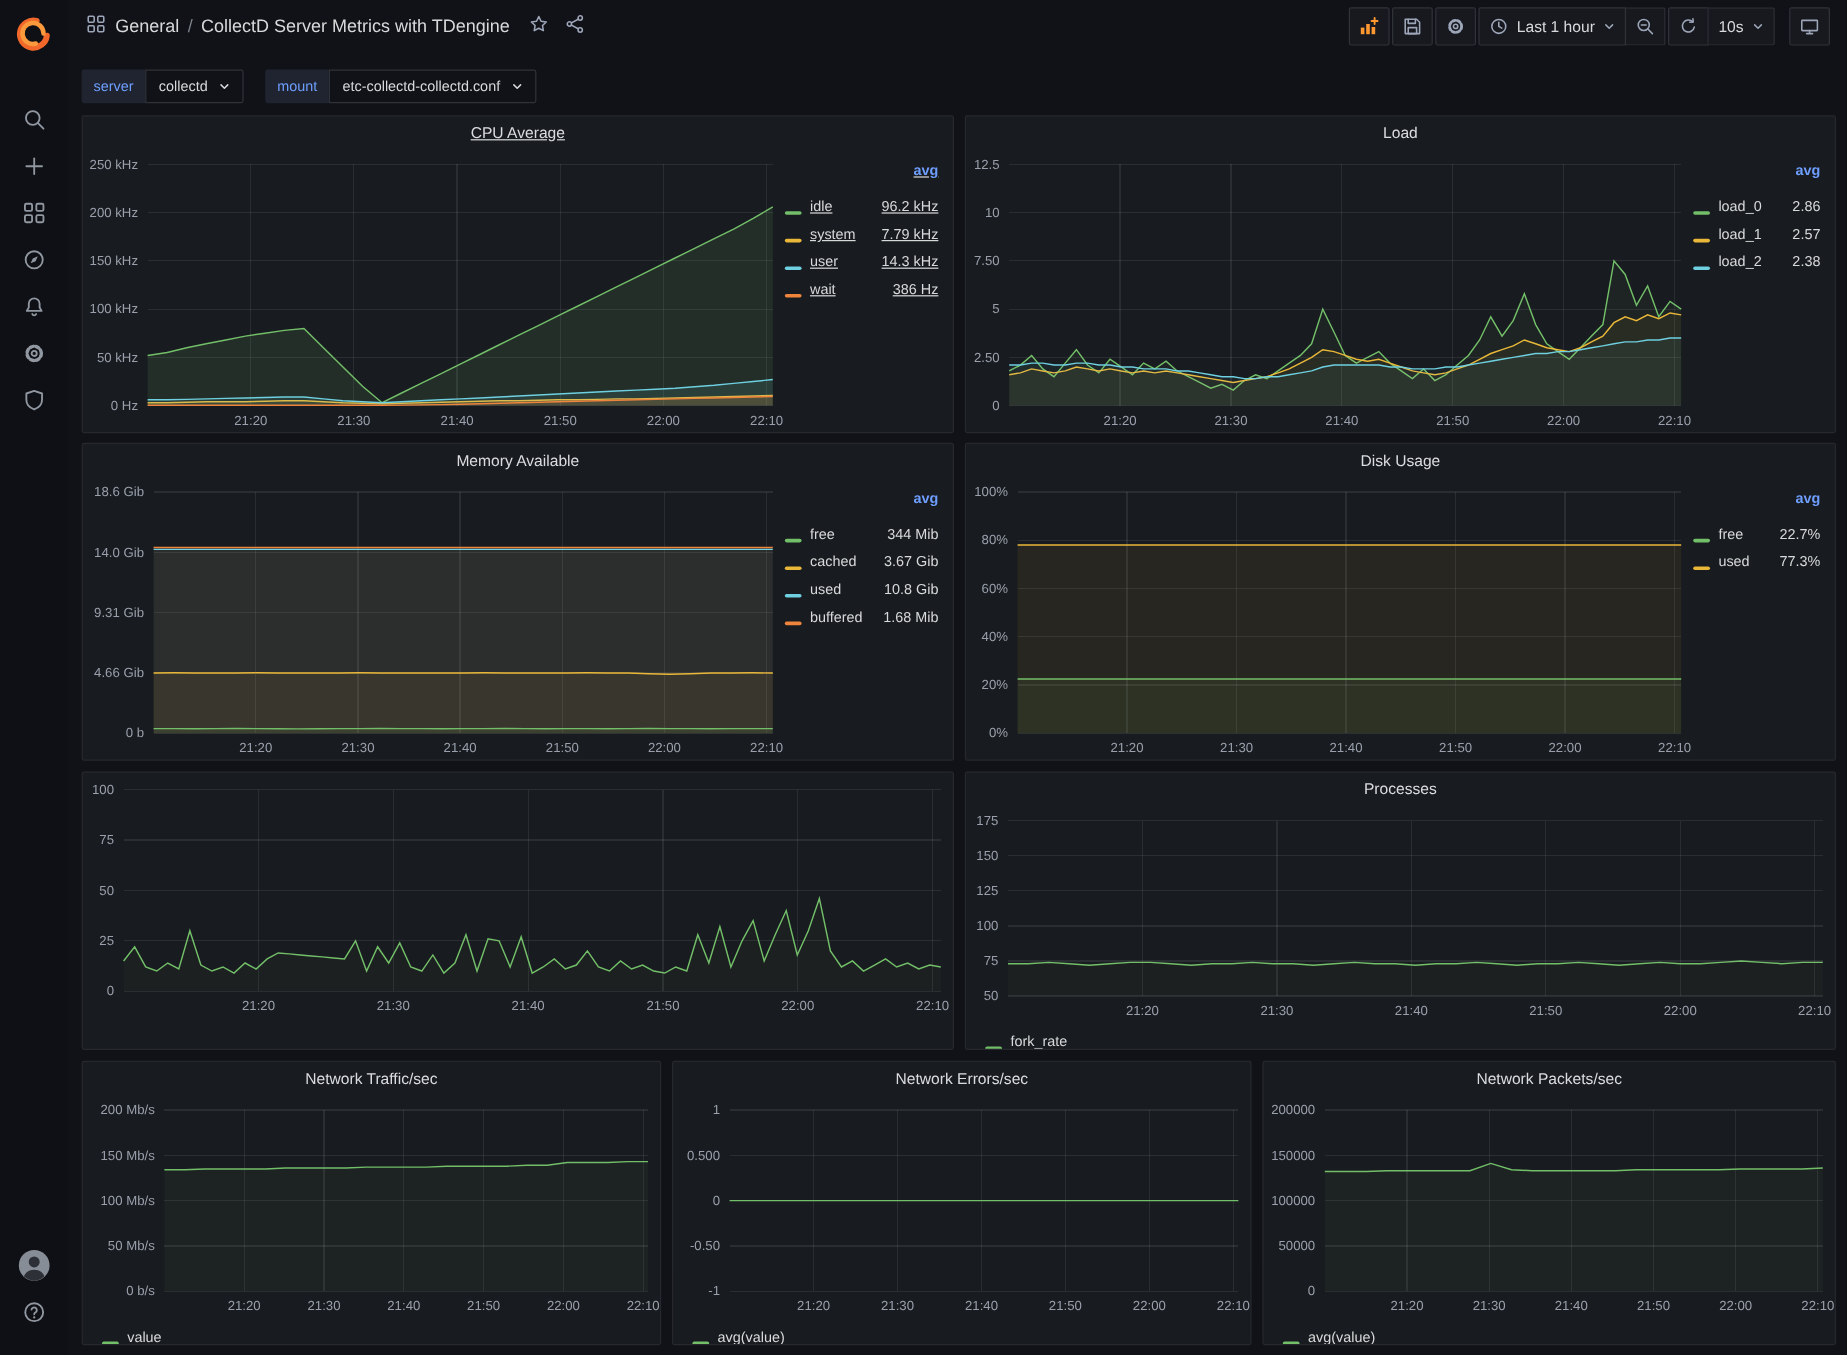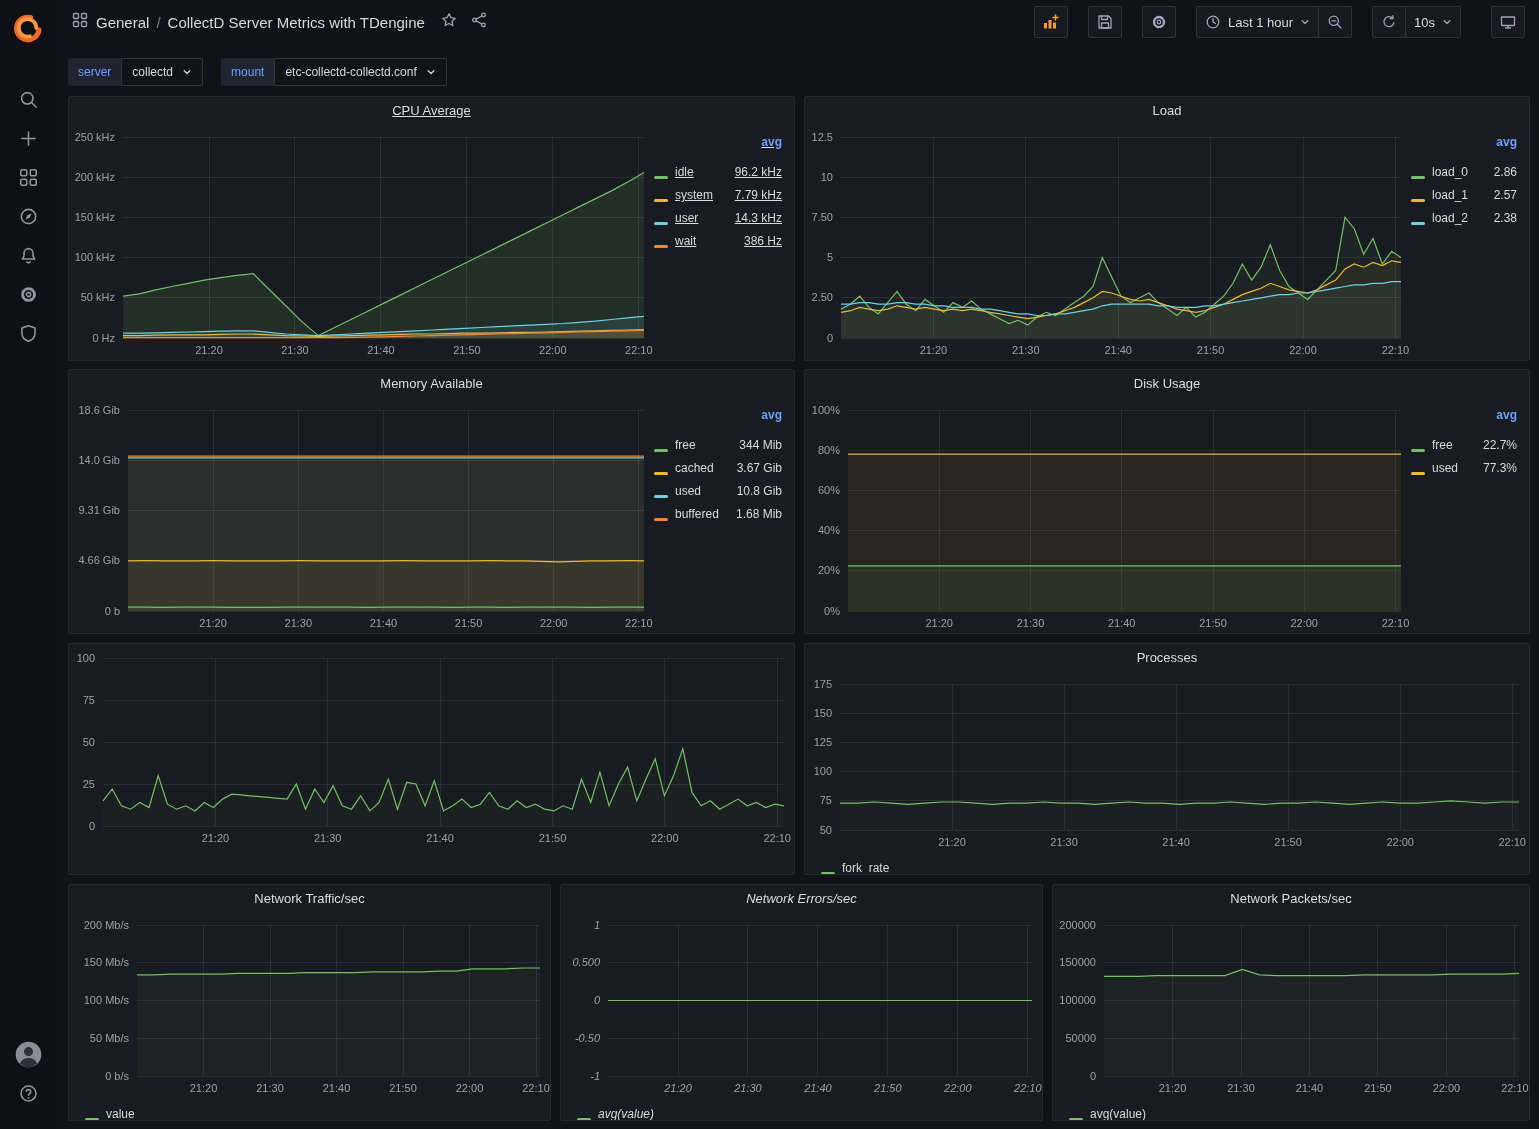--- a/index.html
+++ b/index.html
@@ -15,21 +15,21 @@
   .side-item.avatar-item svg{width:27px;height:27px}
   .side-flex{flex:1}
 
   
   .topbar{position:absolute;left:56px;top:0;width:1483px;height:44px;display:flex;align-items:center;padding:0 14px 0 16px;color:#d8d9da}
   .crumb-icon{color:#9da5b8;display:flex;margin-right:8px}
   .crumb{font-size:15px;cursor:pointer}
   .crumb-sep{color:#7b8089;margin:0 7px;font-size:15px}
   .dash-title{font-size:15px;margin-right:16px}
   .title-action{color:#9da5b8;display:flex;margin-right:14px;cursor:pointer}
-  .tb-right{margin-left:auto;display:flex;align-items:center;gap:20px}
+  .tb-right{margin-left:auto;display:flex;align-items:center;gap:2px}
   .tb-group{display:flex}
   .tb-group .tb-btn + .tb-btn{border-left:0;border-top-left-radius:0;border-bottom-left-radius:0}
   .tb-group .tb-btn:first-child{border-top-right-radius:0;border-bottom-right-radius:0}
   .tb-btn{height:32px;min-width:32px;display:flex;align-items:center;justify-content:center;gap:7px;background:#17191f;border:1px solid #2f3239;border-radius:2px;color:#9da5b8;padding:0 8px;cursor:pointer;font-size:13px;font-family:inherit}
   .tb-text{color:#d8d9da}
   .accent-icon{color:#ff9830;display:flex}
   .chev{display:flex}
   .chev svg{width:10px;height:10px}
   .kiosk{margin-left:10px}
 
@@ -660,21 +660,21 @@
             </svg>
           </div>
         </div>
         <div class="legend-bottom">
           <span class="lg-row">
             <span class="dash" style="background:#73bf69"></span>
             <span class="lg-name">value</span>
           </span>
         </div>
       </div>
-      <div class="panel" style="left: 560px; top: 884px; width: 483px; height: 237px; font-style: italic;">
+      <div class="panel" style="left: 560px; top: 884px; width: 483px; height: 237px;">
         <div class="panel-title">Network Errors/sec</div>
         <div class="panel-body">
           <div class="chart" style="width:481px">
             <svg width="481" height="187">
               <g class="grid">
                 <line x1="47" y1="165.0" x2="471" y2="165.0"></line>
                 <line x1="47" y1="127.3" x2="471" y2="127.3"></line>
                 <line x1="47" y1="89.5" x2="471" y2="89.5"></line>
                 <line x1="47" y1="51.8" x2="471" y2="51.8"></line>
                 <line x1="47" y1="14.0" x2="471" y2="14.0"></line>

